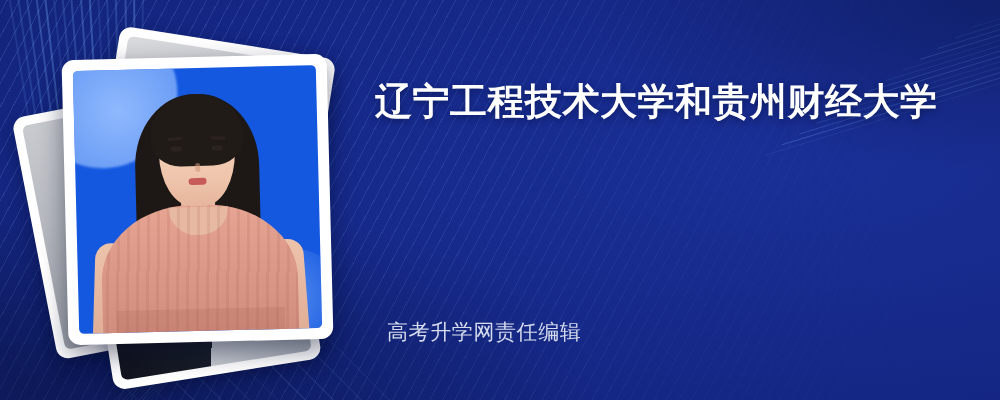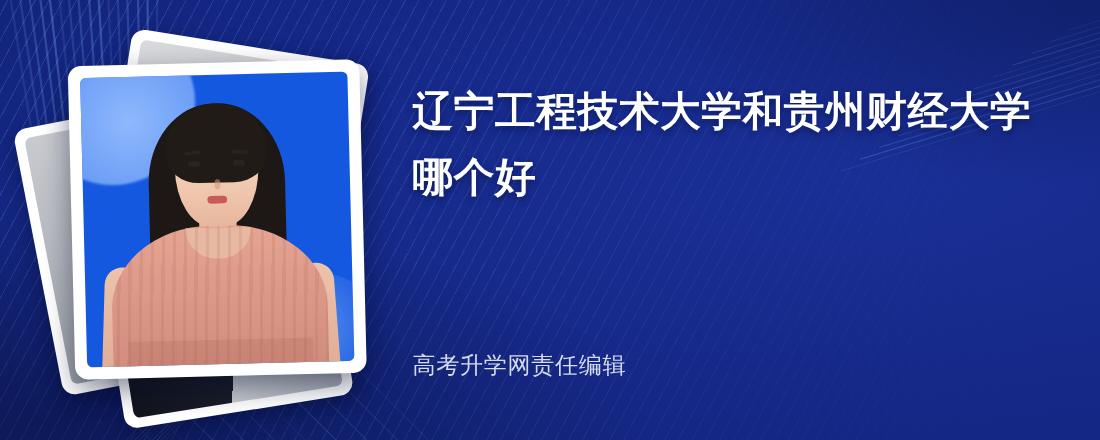--- a/index.html
+++ b/index.html
@@ -354,21 +354,21 @@
     left: 14px;
     color: #ffffff;
     font-size: 27px;
     font-weight: bold;
     letter-spacing: 1px;
     text-shadow: 0 2px 5px rgba(6,14,55,0.5);
   }
   .author-role {
     position: absolute;
     top: 318px;
-    left: 0;
+    left: 12px;
     color: #d5dbec;
     font-size: 21px;
     font-weight: normal;
     letter-spacing: .6px;
   }
 </style>
 </head>
 <body>
 
 <div id="banner">
@@ -460,19 +460,18 @@
           <div class="nose"></div>
           <div class="mouth"></div>
         </div>
       </div>
     </div>
   </div>
 
   <div class="text-col">
     <div class="title">
       <span>辽宁工程技术大学和贵州财经大学</span><br>
-      <span>哪个好</span>
     </div>
 
     <div class="author-role">高考升学网责任编辑</div>
   </div>
 
 </div>
 
 </body></html>

